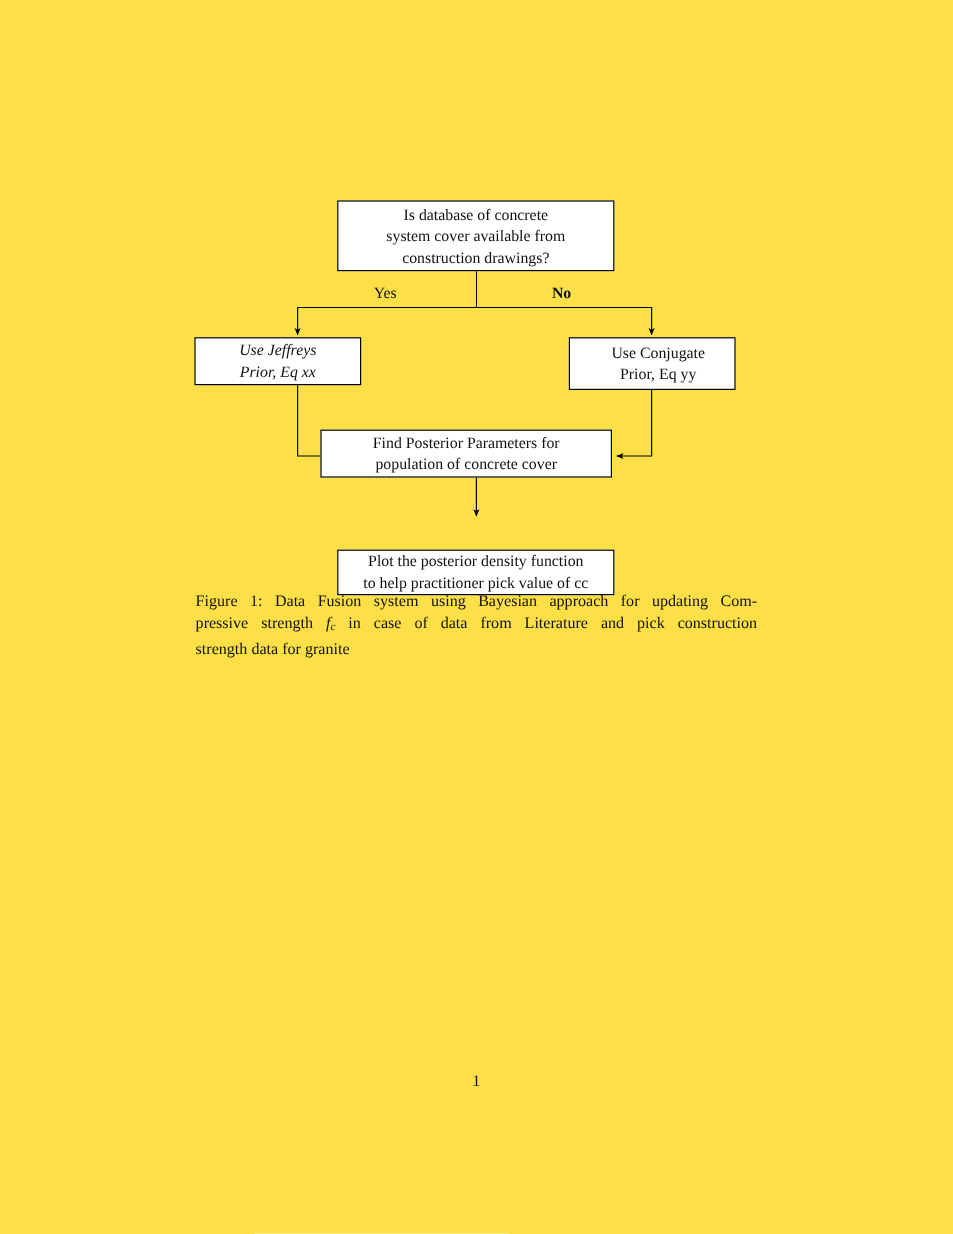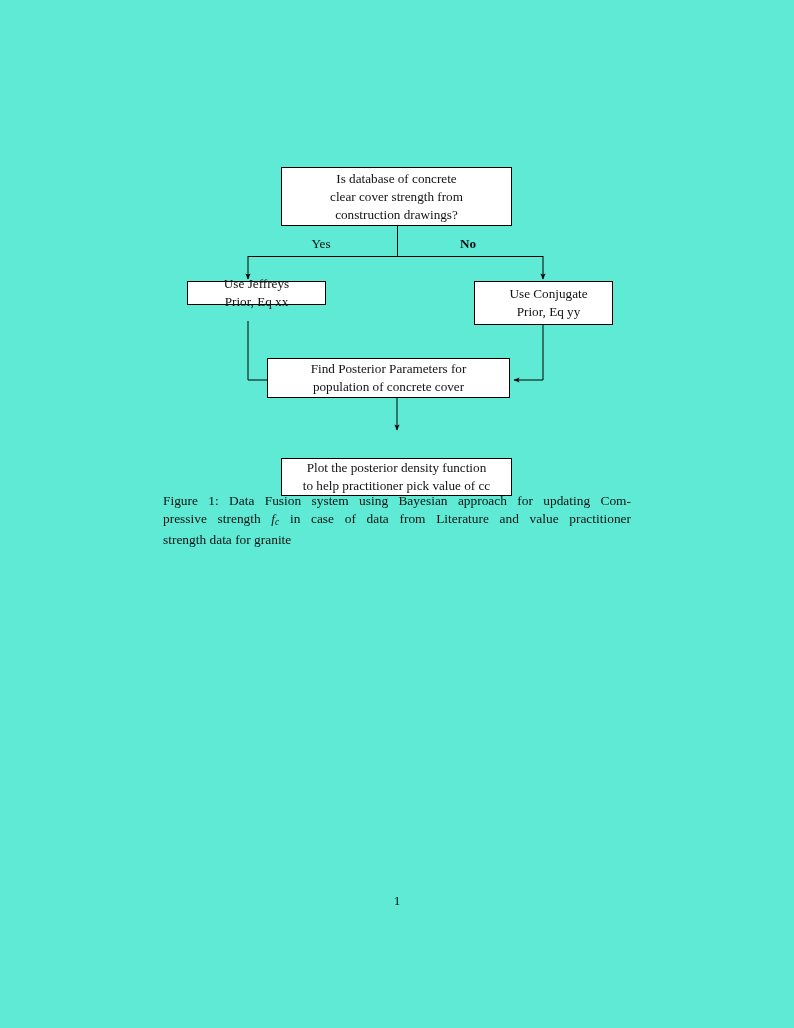--- a/index.html
+++ b/index.html
@@ -14,21 +14,21 @@
     position: relative;
     overflow: hidden;
     font-family: "Liberation Serif", "DejaVu Serif", serif;
     color: #1a1a1a;
     -webkit-font-smoothing: antialiased;
   }
 
   .page {
     position: absolute;
     inset: 0;
-    background: #5eead4;
+    background: #fde047;
   }
 
   
   .flowchart {
     position: absolute;
     left: 0;
     top: 0;
     width: 794px;
     height: 490px;
   }
@@ -53,24 +53,25 @@
     white-space: nowrap;
   }
 
   #node-question {
     left: 281px;
     top: 167px;
     width: 231px;
     height: 59px;
   }
   #node-jeffreys {
-    left: 187px;
+    left: 162px;
     top: 281px;
     width: 139px;
-    height: 24px;
+    height: 40px;
+    font-style: italic;
   }
   #node-conjugate {
     left: 474px;
     top: 281px;
     width: 139px;
     height: 44px;
     padding-left: 16px;
   }
   #node-posterior {
     left: 267px;
@@ -186,21 +187,21 @@
 
       <path d="M248,321 L248,380 L279,380" stroke="#000000" stroke-width="1" fill="none" marker-end="url(#arrowhead)"></path>
 
       <path d="M543,321 L543,380 L514,380" stroke="#000000" stroke-width="1" fill="none" marker-end="url(#arrowhead)"></path>
 
       <path d="M397,398 L397,430" stroke="#000000" stroke-width="1" fill="none" marker-end="url(#arrowhead)"></path>
     </svg>
 
     <div class="node" id="node-question">
       <span class="line">Is database of concrete</span>
-      <span class="line">clear cover strength from</span>
+      <span class="line">system cover available from</span>
       <span class="line">construction drawings?</span>
     </div>
 
     <div class="node" id="node-jeffreys">
       <span class="line">Use Jeffreys</span>
       <span class="line">Prior, Eq xx</span>
     </div>
 
     <div class="node" id="node-conjugate">
       <span class="line">Use Conjugate</span>
@@ -240,21 +241,21 @@
       <span class="cap-word">pressive</span>
       <span class="cap-word">strength</span>
       <span class="cap-word"><span class="mathit">f</span><span class="sub">c</span></span>
       <span class="cap-word">in</span>
       <span class="cap-word">case</span>
       <span class="cap-word">of</span>
       <span class="cap-word">data</span>
       <span class="cap-word">from</span>
       <span class="cap-word">Literature</span>
       <span class="cap-word">and</span>
-      <span class="cap-word">value</span>
-      <span class="cap-word">practitioner</span>
+      <span class="cap-word">pick</span>
+      <span class="cap-word">construction</span>
     </span>
     <span class="cap-line l3">strength data for granite</span>
   </div>
 
   <div class="page-number">1</div>
 
 </div>
 
 </body></html>

